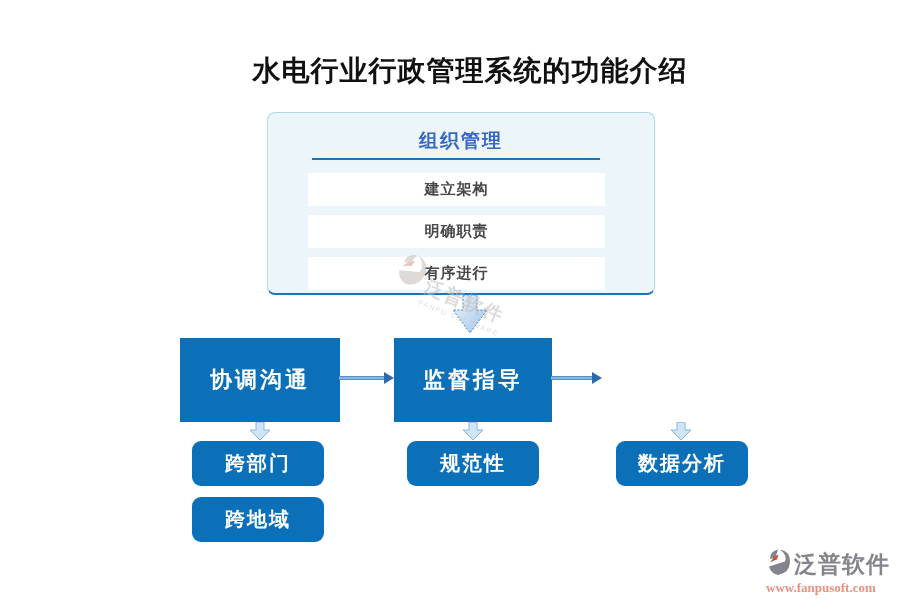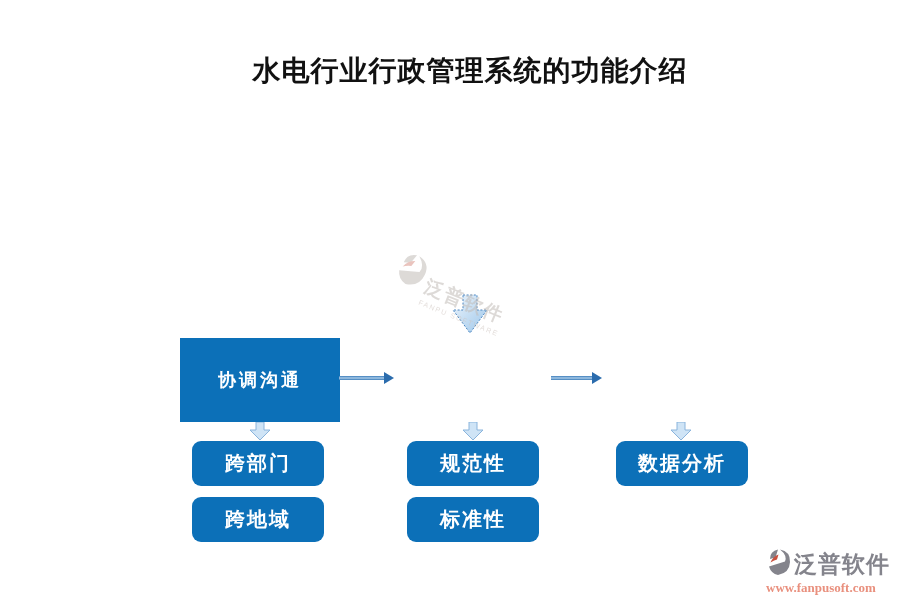--- a/index.html
+++ b/index.html
@@ -43,21 +43,21 @@
   
   .big-arrow{position:absolute;left:450px;top:294px;}
   .connector{position:absolute;top:371px;}
   .conn1{left:339px}.conn2{left:551px}
   .small-arrow{position:absolute;top:422px;}
   .sa1{left:249px}.sa2{left:462px}.sa3{left:670px}
   
   .main-box{
     position:absolute;top:338px;height:84px;background:#0c70b8;
     display:flex;align-items:center;justify-content:center;
-    color:#ffffff;font-size:18px;font-weight:bold;letter-spacing:3px;
+    color:#ffffff;font-size:22px;font-weight:bold;letter-spacing:3px;
   }
   .mb1{left:180px;width:160px}.mb2{left:394px;width:158px}.mb3{left:602px;width:157px}
   
   .sub-box{
     position:absolute;width:132px;height:45px;background:#0c70b8;border-radius:9px;
     display:flex;align-items:center;justify-content:center;
     color:#ffffff;font-size:20px;font-weight:bold;letter-spacing:2px;
   }
   .c1{left:192px}.c2{left:407px}.c3{left:616px}
   .r1{top:441px}.r2{top:497px}
@@ -73,20 +73,27 @@
     color:#e9907e;margin-top:0px;text-align:left;white-space:nowrap;
   }
 </style>
 </head>
 <body>
 
 <div class="canvas">
 
   <div class="title">水电行业行政管理系统的功能介绍</div>
 
+  <div class="panel">
+    <div class="panel-header">组织管理</div>
+    <div class="panel-divider"></div>
+    <div class="panel-row row0">建立架构</div>
+    <div class="panel-row row1">明确职责</div>
+    <div class="panel-row row2">有序进行</div>
+  </div>
 
   <div class="watermark">
     <span>
       <svg width="32" height="34" viewBox="0 0 26 28">
         <path d="M4 11 Q4 3 12 1.5 L9.5 9.5 Q6.5 10 4 11 Z" fill="#c2bcb8"></path>
         <path d="M4.5 14.5 Q7 8.5 12.5 6.5 L11 11.5 Q7.5 12.5 4.5 14.5 Z" fill="#d9958a"></path>
         <path d="M14 1.5 Q24.5 3.5 24 14 Q23.5 25 12 27 Q5 25.5 3 18.5 L19 13.5 Q21.5 7.5 14 1.5 Z" fill="#c2bcb8"></path>
       </svg>
     </span>
     <span class="wm-text">
@@ -101,20 +108,21 @@
         <linearGradient id="bg1" x1="0" y1="0" x2="1" y2="1">
           <stop offset="0" stop-color="#eef5fc"></stop>
           <stop offset="1" stop-color="#9cc6ea"></stop>
         </linearGradient>
       </defs>
       <polygon points="13,1 27,1 27,16 37,16 20,39 3,16 13,16" fill="url(#bg1)" stroke="#4a85c0" stroke-width="1" stroke-dasharray="2,1.6"></polygon>
     </svg>
   </div>
 
   <div class="main-box mb1">协调沟通</div>
+  <div class="main-box mb2">监督指导</div>
 
   <div class="connector conn1">
     <svg width="56" height="14" viewBox="0 0 56 14">
       <defs>
         <linearGradient id="sh1" x1="0" y1="0" x2="0" y2="1">
           <stop offset="0" stop-color="#3b7bb8"></stop>
             <stop offset="0.5" stop-color="#a8cbe9"></stop>
             <stop offset="1" stop-color="#3b7bb8"></stop>
         </linearGradient>
       </defs>
@@ -141,21 +149,20 @@
   </div>
   <div class="small-arrow sa3">
     <svg width="22" height="19" viewBox="0 0 22 19">
       <polygon points="7,0 15,0 15,8 21,8 11,18 1,8 7,8" fill="#cfe4f6" stroke="#8ab4dc" stroke-width="1"></polygon>
     </svg>
   </div>
 
   <div class="sub-box c1 r1">跨部门</div>
   <div class="sub-box c2 r1">规范性</div>
   <div class="sub-box c1 r2">跨地域</div>
-  <div class="sub-box c2 r2">标准性</div>
   <div class="sub-box c3 r1">数据分析</div>
 
   <div class="footer">
     <div class="footer-top">
       <span>
         <svg width="26" height="28" viewBox="0 0 26 28">
           <path d="M4 11 Q4 3 12 1.5 L9.5 9.5 Q6.5 10 4 11 Z" fill="#84848c"></path>
           <path d="M4.5 14.5 Q7 8.5 12.5 6.5 L11 11.5 Q7.5 12.5 4.5 14.5 Z" fill="#c8503e"></path>
           <path d="M14 1.5 Q24.5 3.5 24 14 Q23.5 25 12 27 Q5 25.5 3 18.5 L19 13.5 Q21.5 7.5 14 1.5 Z" fill="#84848c"></path>
         </svg>

